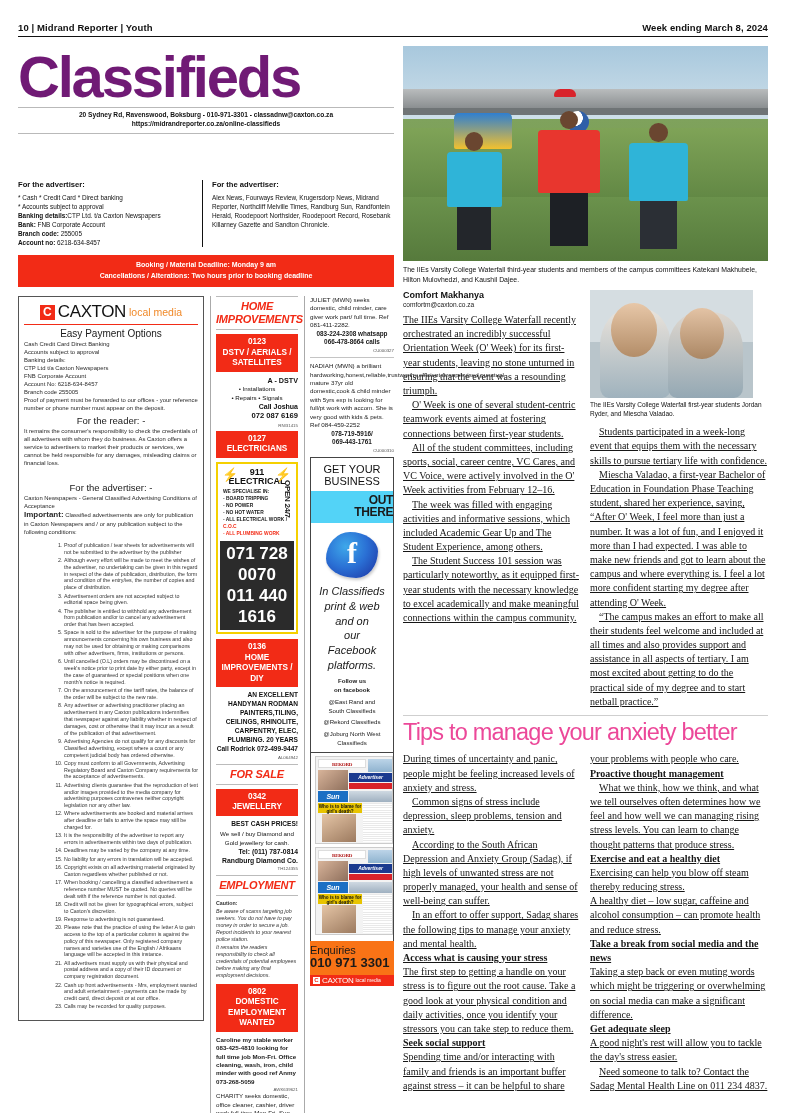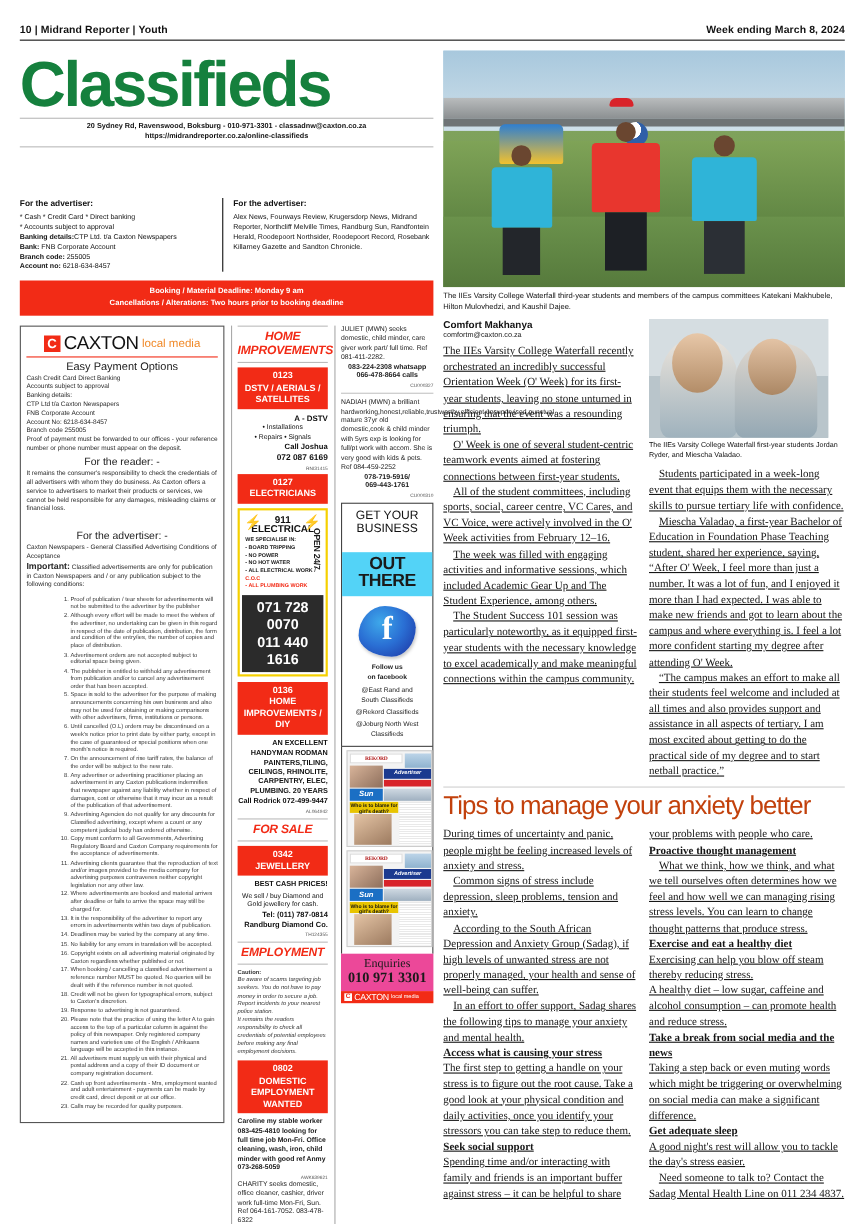--- a/index.html
+++ b/index.html
@@ -27,21 +27,21 @@
   
   .body-grid { display:flex; gap:9px; padding-top:9px; }
   .left-pane { width:378px; }
   .right-pane { width:372px; }
 
   
   .classifieds-logo {
     font-family:"Liberation Sans", sans-serif;
     font-weight:bold;
     font-size:58px;
-    color:#15803d;
+    color:#701a75;
     letter-spacing:-2.2px;
     line-height:.97;
     margin:3px 0 2px 0;
   }
   .logo-rule { border-top:1px solid #b9b9b9; margin:1px 0 3px 0; }
   .logo-contact { text-align:center; font-size:6.6px; font-weight:bold; line-height:1.35; color:#111; }
   .logo-rule2 { border-top:1px solid #b9b9b9; margin:4px 0 6px 0; }
 
   
   .adv-cols { display:flex; gap:2px;margin-top:46px; }
@@ -107,27 +107,27 @@
   .el911-top { position:relative; text-align:center; padding:2px 1px 1px; }
   .el911-title { font-weight:bold; font-size:9px; color:#111; line-height:1; }
   .bolt { color:#f22b16; font-size:13px; line-height:1; }
   .el911-list { font-size:4.9px; font-weight:bold; line-height:1.45; text-align:left; padding:2px 1px 1px 2px; }
   .el911-list .red { color:#f22b16; }
   .open247 {
     position:absolute; right:2px; top:14px; writing-mode:vertical-rl;
     font-weight:bold; font-size:8px; letter-spacing:-.3px;
   }
   .el911-phones { background:#2b2b2b; color:#fff; text-align:center; font-weight:bold;
-    font-size:13px; line-height:1.22; padding:3px 4px; margin-top:2px; }
+    font-size:17px; line-height:1.22; padding:3px 4px; margin-top:2px; }
 
   
   .promo { border:1px solid #444; }
   .promo-h { text-align:center; font-size:11px; line-height:1.12; padding:5px 2px 3px; color:#111; }
-  .promo-out { background:#53d3f7; text-align:center; font-weight:bold; font-size:16px;
-    line-height:1.02; padding:3px 0 5px; letter-spacing:-.4px;margin-top:11px; }
+  .promo-out { background:#53d3f7; text-align:right; font-weight:bold; font-size:12px;
+    line-height:1.02; padding:3px 0 5px; letter-spacing:-.4px; }
   .fb-wrap { display:flex; justify-content:center; padding:9px 0 6px; }
   .fb-blob { width:52px; height:46px; border-radius:46% 54% 42% 58% / 58% 42% 58% 42%;
     background:radial-gradient(circle at 38% 32%, #3ea8ea 0%, #2a6fd4 48%, #1c2f9e 100%);
     position:relative; box-shadow:1px 2px 3px rgba(0,0,0,.22); }
   .fb-blob::after { content:"f"; position:absolute; left:0; right:0; top:6px;
     text-align:center; color:#fff; font-family:"Liberation Serif", serif;
     font-weight:bold; font-size:30px; line-height:1; }
   .promo-italic { text-align:center; font-style:italic; font-size:11px; line-height:1.34; padding:0 3px 5px; }
   .promo-follow { text-align:center; font-size:6.1px; font-weight:bold; line-height:1.45; }
   .promo-handles { text-align:center; font-size:6.1px; line-height:1.5; margin-top:2px; }
@@ -146,21 +146,21 @@
     font-size:5px; font-weight:bold; text-align:center; line-height:9px; font-style:italic; }
   .pt-redband { top:26px; left:33px; width:43px; height:6px; background:#d8232a; }
   .pt-sun { top:34px; left:2px; width:30px; height:11px; background:#1b6fc4; color:#fff;
     font-size:7px; font-weight:bold; text-align:center; line-height:11px; font-style:italic; }
   .pt-sun2 { top:34px; left:33px; width:43px; height:11px; background:linear-gradient(#cfd9e2,#9fb0c0); }
   .pt-hl { top:46px; left:2px; width:44px; height:10px; background:#e8c400; color:#111;
     font-size:4.6px; font-weight:bold; text-align:center; line-height:5px; padding-top:1px; }
   .pt-face { top:57px; left:6px; width:34px; height:28px; background:linear-gradient(150deg,#e5c5a6,#9c7a5f); }
   .pt-col { top:46px; left:47px; width:29px; height:39px; background:#e9e9e9;
     background-image:repeating-linear-gradient(#e9e9e9 0 1px,#fff 1px 2.2px); }
-  .enquiries { background:#ec4899; text-align:center; padding:3px 0 4px;font-family:Liberation Serif, serif; }
+  .enquiries { background:#f97316; padding:3px 0 4px; }
   .enq-label { font-size:11px; line-height:1.1; }
   .enq-num { font-size:13px; font-weight:bold; line-height:1.15; }
   .cax-footer { background:#f22b16; display:flex; align-items:center; gap:2px; padding:1px 3px; }
   .cax-footer .m { width:7px; height:7px; background:#fff; position:relative; flex:none; }
   .cax-footer .m::after{ content:"C"; position:absolute; inset:0; color:#f22b16; font-size:6px;
     font-weight:bold; line-height:7px; text-align:center; }
   .cax-footer .w { color:#fff; font-size:8px; letter-spacing:-.3px; }
   .cax-footer .s { color:#fff; font-size:5px; }
 
   .caution { font-size:5.3px; font-style:italic; line-height:1.36; color:#333; }
@@ -238,21 +238,21 @@
   .sp-g1 { position:absolute; left:6%; top:16%; width:44%; height:84%;
     background:linear-gradient(#eae3db,#9fb2bd); border-radius:42% 42% 12% 12%; }
   .sp-g2 { position:absolute; left:48%; top:20%; width:46%; height:80%;
     background:linear-gradient(#dfd7ce,#94a8b4); border-radius:42% 42% 12% 12%; }
   .sp-h1 { position:absolute; left:13%; top:12%; width:28%; aspect-ratio:.85; border-radius:50%;
     background:linear-gradient(#e7c7a8,#b38d68); }
   .sp-h2 { position:absolute; left:55%; top:16%; width:27%; aspect-ratio:.85; border-radius:50%;
     background:linear-gradient(#e3c3a5,#ab8764); }
   .side-cap { font-size:6.5px; line-height:1.38; color:#111; margin-bottom:6px; }
 
-  .tips-title { font-size:23.5px; letter-spacing:-.8px; line-height:1.08; color:#c2410c; margin:4px 0 7px; }
+  .tips-title { font-size:23.5px; letter-spacing:-.8px; line-height:1.08; color:#ec4899; margin:4px 0 7px; }
   .tips-rule { border-top:1px solid #cfcfcf; margin:6px 0 4px; }
   .serif b { font-weight:bold; }
 </style>
 </head>
 <body>
 
 <div class="page">
 
   <div class="masthead">
     <div class="folio">10 | Midrand Reporter | Youth</div>
@@ -456,20 +456,26 @@
               <div>GET YOUR</div>
               <div>BUSINESS</div>
             </div>
             <div class="promo-out">
               <div>OUT</div>
               <div>THERE</div>
             </div>
             <div class="fb-wrap">
               <div class="fb-blob"></div>
             </div>
+            <div class="promo-italic" style="white-space:pre-line">In Classifieds
+print &amp; web
+and on
+our
+Facebook
+platforms.</div>
             <div class="promo-follow">
               <div>Follow us</div>
               <div>on facebook</div>
             </div>
             <div class="promo-handles" style="padding-bottom:5px">
               <div style="white-space:pre-line">@East Rand and
 South Classifieds</div>
               <div style="white-space:pre-line;margin-top:2px">@Rekord Classifieds</div>
               <div style="white-space:pre-line;margin-top:2px">@Joburg North West
 Classifieds</div>

